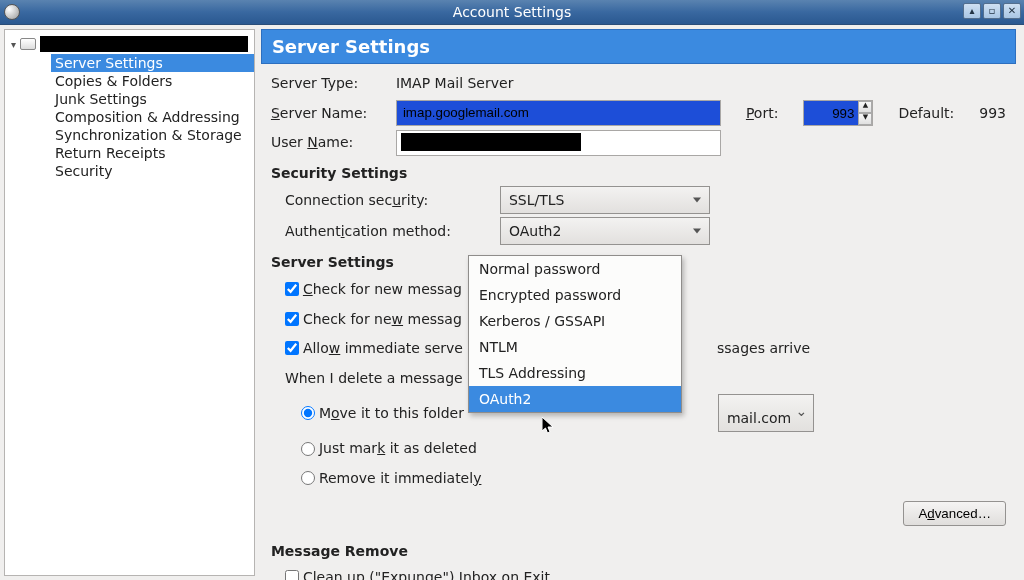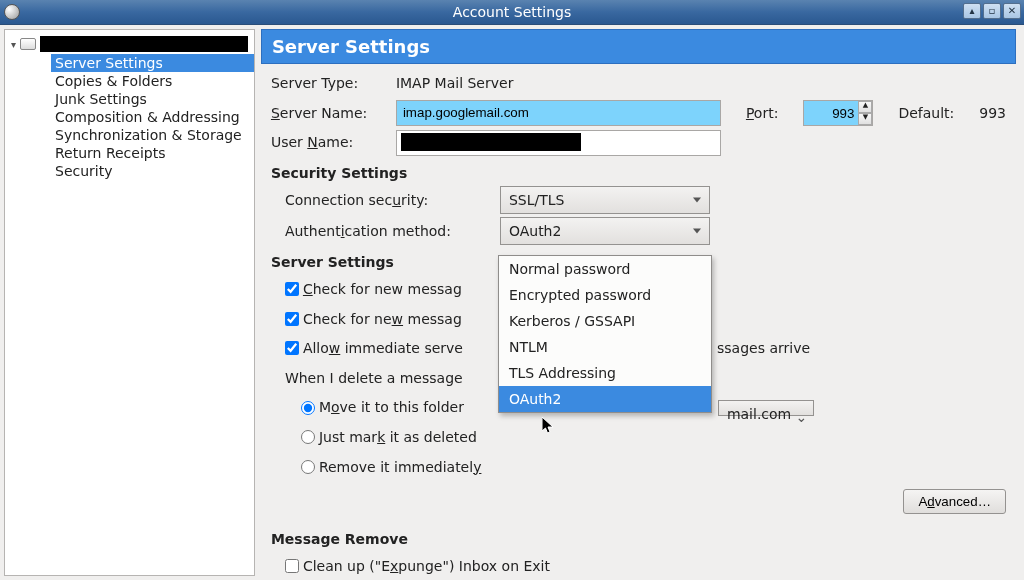--- a/index.html
+++ b/index.html
@@ -125,21 +125,21 @@
     display: flex;
     align-items: center;
     gap: 25px;
     margin-bottom: 3px;
     flex-wrap: nowrap;
   }
   .lbl { min-width: 100px; }
   .lbl-wide { min-width: 190px; }
   input.text {
     border: 1px solid #a9a7a5;
-    background: #7dd3fc;
+    background: #1d4ed8;
     padding: 3px 6px;
     height: 26px;
   }
   input.text.server { width: 325px; }
   input.text.user { width: 325px; background:#fff;}
   .redact-user {
     position: relative;
   }
   .redact-user::after {
     content:"";
@@ -187,24 +187,24 @@
     border-right:4px solid transparent;
     border-top:5px solid #555;
   }
   .fake-select.conn { width: 210px; }
   .fake-select.auth { width: 210px; }
   .cb-label { display:flex; align-items:center; gap:4px;}
   input[type=checkbox], input[type=radio] { width:14px; height:14px;}
   .u { text-decoration: underline; }
   .trash-select {
     display:inline-flex;
-    align-items:flex-start;
+    align-items:flex-end;
     border:1px solid #949290;
     background:linear-gradient(#f3f2f1,#e2e0de);
-    height:16px; padding:0 22px 0 8px;
+    height:38px; padding:0 22px 0 8px;
     position:relative; cursor:pointer;
   }
   .trash-select::after{
     content:"⌄"; position:absolute; right:6px; top:3px;color:#555;
   }
   .advanced-btn {
     border: 1px solid #949290;
     background: linear-gradient(#f5f4f3,#e0dedc);
     padding: 4px 14px;
     border-radius: 3px;
@@ -383,21 +383,21 @@
       <div class="section-title">Message Remove</div>
       <div class="row indent">
         <label class="cb-label">
           <input type="checkbox" style="">
           <span>Clean up ("E<span class="u">x</span>punge") Inbox on Exit</span>
         </label>
       </div>
 
     </div>
 
-    <div class="dropdown-popup" style="left:239px; top:230px;">
+    <div class="dropdown-popup" style="left:209px; top:230px;">
       <div class="opt">Normal password</div>
       <div class="opt">Encrypted password</div>
       <div class="opt">Kerberos / GSSAPI</div>
       <div class="opt">NTLM</div>
       <div class="opt">TLS Addressing</div>
       <div class="opt selected">OAuth2</div>
     </div>
 
     <div class="cursor-arrow" style="left:283px; top:392px;">
       <svg viewBox="0 0 12 18">

